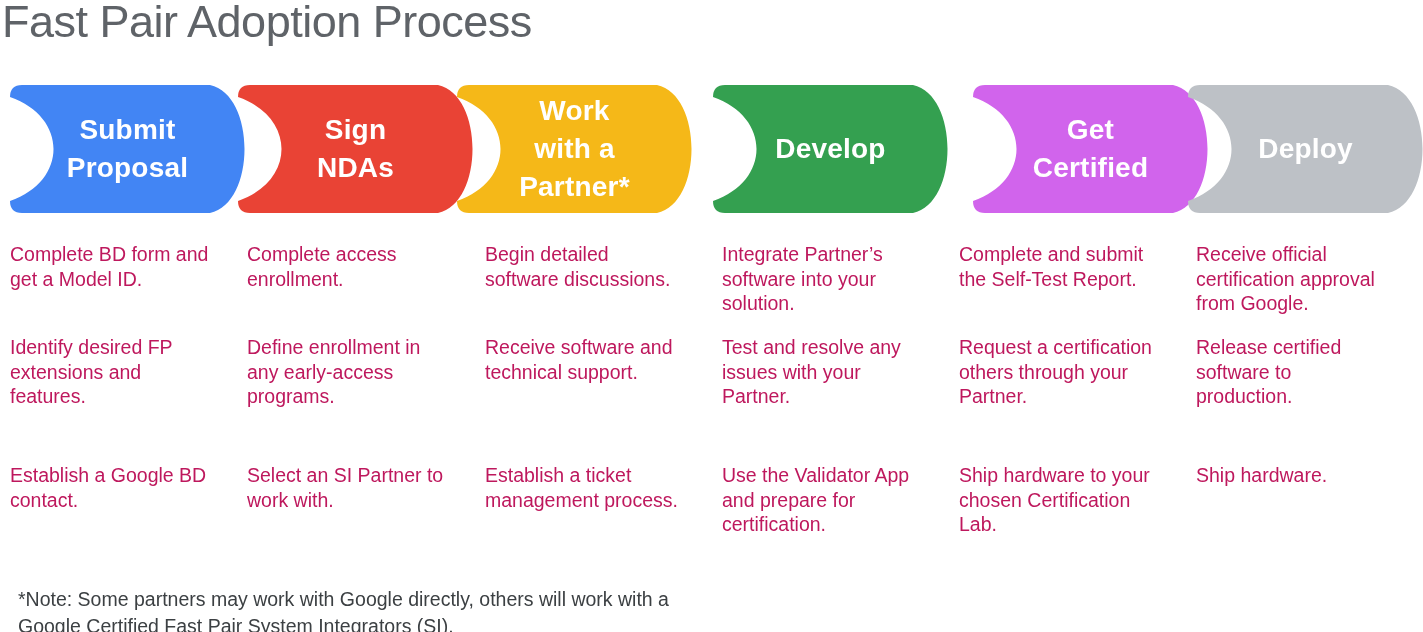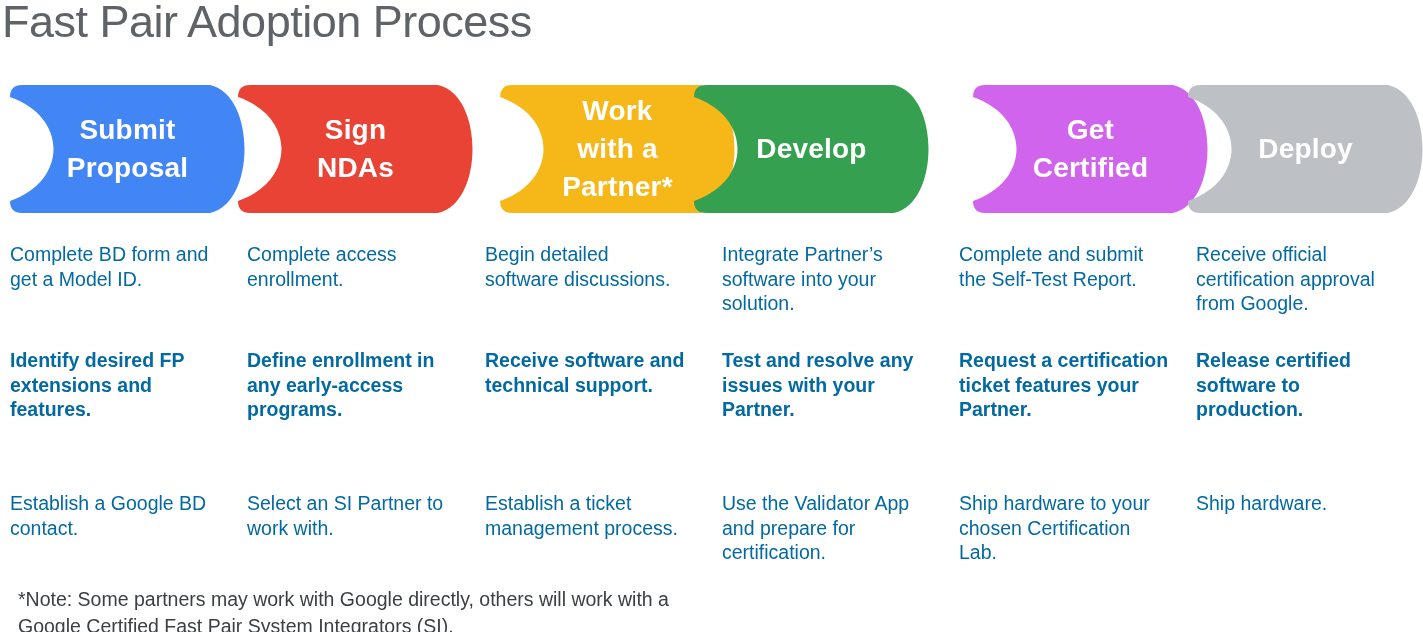--- a/index.html
+++ b/index.html
@@ -36,26 +36,26 @@
     line-height:38px;
     white-space:pre-line;
     letter-spacing:0.2px;
   }
   .col { position:absolute; top:0; height:632px; }
   .cell {
     position:absolute; left:0;
     width:232px;
     font-size:19.5px;
     line-height:24.5px;
-    color:#0369a1;
+    color:#be185d;
     white-space:pre-line;
   }
   .r1 { top:242px; }
-  .r2 { top:348px;font-weight:bold; }
-  .r3 { top:463px;margin-top:28px; }
+  .r2 { top:335px; }
+  .r3 { top:463px; }
   .footnote {
     position:absolute;
     left:18px; top:578px;
     width:780px;
     font-size:19.5px;
     line-height:27px;
     color:#3c4043;
     white-space:pre-line;
     margin-top:8px;
   }
@@ -76,30 +76,30 @@
   </div>
 
   <div class="stage" style="left:238px">
     <svg width="235" height="128" viewBox="0 0 235 128">
       <path d="M 12 0 L 200 0 C 246 10 246 118 200 128 L 12 128 Q 0 128 0 116 C 58 96 58 32 0 12 Q 0 0 12 0 Z" fill="#E94335"></path>
     </svg>
     <div class="label">Sign
 NDAs</div>
   </div>
 
-  <div class="stage" style="left:500px">
+  <div class="stage" style="left:457px">
     <svg width="235" height="128" viewBox="0 0 235 128">
       <path d="M 12 0 L 200 0 C 246 10 246 118 200 128 L 12 128 Q 0 128 0 116 C 58 96 58 32 0 12 Q 0 0 12 0 Z" fill="#F5B818"></path>
     </svg>
     <div class="label">Work
 with a
 Partner*</div>
   </div>
 
-  <div class="stage" style="left:694px">
+  <div class="stage" style="left:713px">
     <svg width="235" height="128" viewBox="0 0 235 128">
       <path d="M 12 0 L 200 0 C 246 10 246 118 200 128 L 12 128 Q 0 128 0 116 C 58 96 58 32 0 12 Q 0 0 12 0 Z" fill="#34A050"></path>
     </svg>
     <div class="label">Develop</div>
   </div>
 
   <div class="stage" style="left:973px">
     <svg width="235" height="128" viewBox="0 0 235 128">
       <path d="M 12 0 L 200 0 C 246 10 246 118 200 128 L 12 128 Q 0 128 0 116 C 58 96 58 32 0 12 Q 0 0 12 0 Z" fill="#D164EC"></path>
     </svg>
@@ -154,21 +154,21 @@
 Partner.</div>
   <div class="cell r3">Use the Validator App
 and prepare for
 certification.</div>
 </div>
 
 <div class="col" style="left:959px">
   <div class="cell r1">Complete and submit
 the Self-Test Report.</div>
   <div class="cell r2">Request a certification
-ticket features your
+others through your
 Partner.</div>
   <div class="cell r3">Ship hardware to your
 chosen Certification
 Lab.</div>
 </div>
 
 <div class="col" style="left:1196px">
   <div class="cell r1">Receive official
 certification approval
 from Google.</div>

